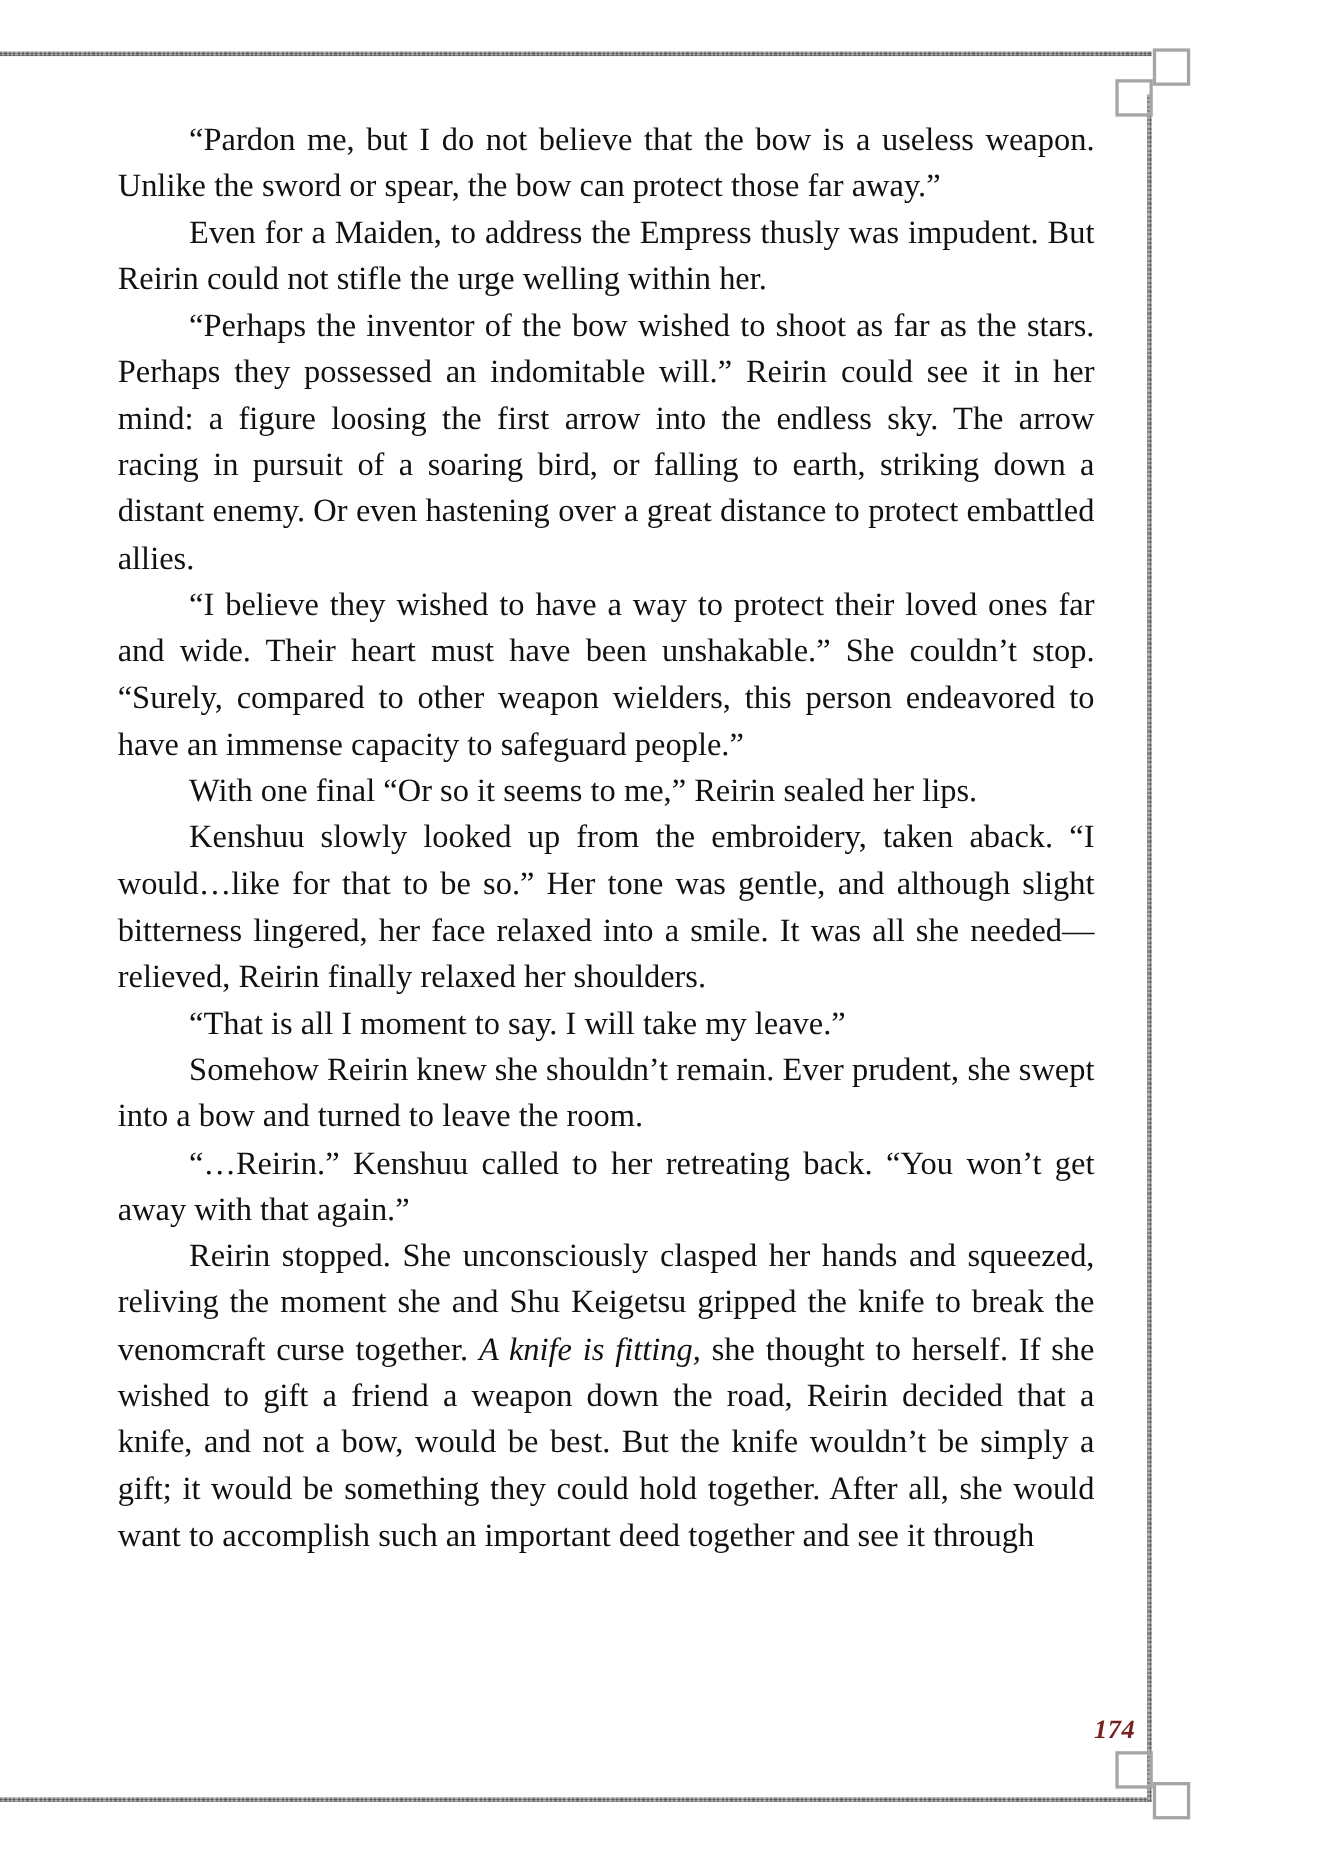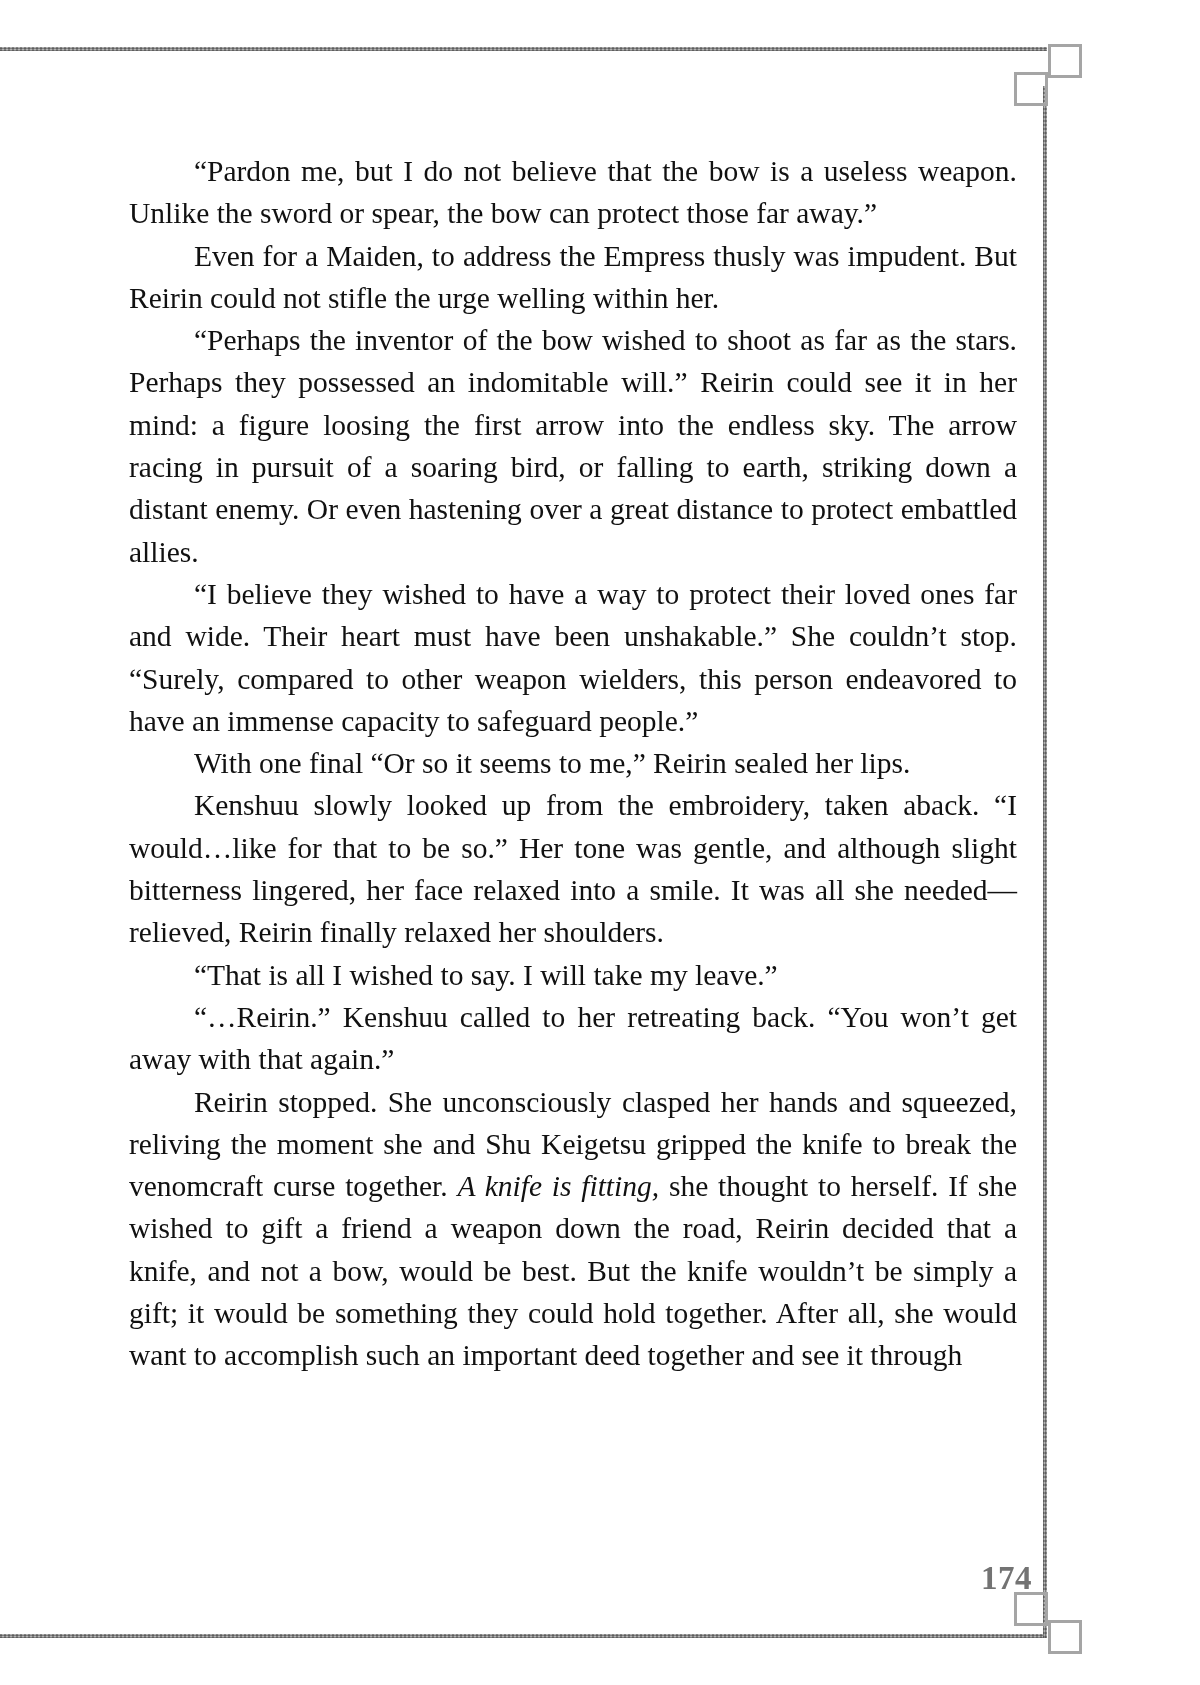--- a/index.html
+++ b/index.html
@@ -68,46 +68,46 @@
   .orn-tr-big   { left: 1048px; top: 44px;  width: 34px; height: 34px; }
   .orn-tr-small { left: 1014px; top: 72px;  width: 34px; height: 34px; }
 
   
   .orn-br-small { left: 1014px; top: 1592px; width: 34px; height: 34px; }
   .orn-br-big   { left: 1048px; top: 1620px; width: 34px; height: 34px; }
 
   
   .textblock {
     position: absolute;
-    left: 129px;
+    left: 107px;
     top: 106px;
     width: 888px;
-    margin-top: 44px;
   }
   .para {
     margin: 0;
     text-indent: 2.2em;
     text-align: justify;
     text-justify: inter-word;
     font-size: 29.5px;
     line-height: 42.3px;
     hyphens: none;
     -webkit-hyphens: none;
   }
   .para em { }
 
   
   .folio {
     position: absolute;
     right: 168px;
     top: 1560px;
-    font-size: 33px;
+    font-size: 24px;
     font-weight: bold;
+    font-style: italic;
     letter-spacing: .5px;
-    color: #737373;
+    color: #7f1d1d;
   }
 </style>
 </head>
 <body>
 
 <div class="page">
 
   <div class="rule-h rule-top"></div>
   <div class="rule-h rule-bottom"></div>
   <div class="rule-v"></div>
@@ -117,20 +117,21 @@
   <div class="orn-sq orn-br-small"></div>
   <div class="orn-sq orn-br-big"></div>
 
   <div class="textblock" id="textblock">
       <p class="para"><span>“Pardon me, but I do not believe that the bow is a useless weapon. Unlike the sword or spear, the bow can protect those far away.”</span></p>
       <p class="para"><span>Even for a Maiden, to address the Empress thusly was impudent. But Reirin could not stifle the urge welling within her.</span></p>
       <p class="para"><span>“Perhaps the inventor of the bow wished to shoot as far as the stars. Perhaps they possessed an indomitable will.” Reirin could see it in her mind: a figure loosing the first arrow into the endless sky. The arrow racing in pursuit of a soaring bird, or falling to earth, striking down a distant enemy. Or even hastening over a great distance to protect embattled allies.</span></p>
       <p class="para"><span>“I believe they wished to have a way to protect their loved ones far and wide. Their heart must have been unshakable.” She couldn’t stop. “Surely, compared to other weapon wielders, this person endeavored to have an immense capacity to safeguard people.”</span></p>
       <p class="para"><span>With one final “Or so it seems to me,” Reirin sealed her lips.</span></p>
       <p class="para"><span>Kenshuu slowly looked up from the embroidery, taken aback. “I would…like for that to be so.” Her tone was gentle, and although slight bitterness lingered, her face relaxed into a smile. It was all she needed—relieved, Reirin finally relaxed her shoulders.</span></p>
-      <p class="para"><span>“That is all I wished to say. I will take my leave.”</span></p>
+      <p class="para"><span>“That is all I moment to say. I will take my leave.”</span></p>
+      <p class="para"><span>Somehow Reirin knew she shouldn’t remain. Ever prudent, she swept into a bow and turned to leave the room.</span></p>
       <p class="para"><span>“…Reirin.” Kenshuu called to her retreating back. “You won’t get away with that again.”</span></p>
       <p class="para"><span>Reirin stopped. She unconsciously clasped her hands and squeezed, reliving the moment she and Shu Keigetsu gripped the knife to break the venomcraft curse together. </span><em>A knife is fitting,</em><span> she thought to herself. If she wished to gift a friend a weapon down the road, Reirin decided that a knife, and not a bow, would be best. But the knife wouldn’t be simply a gift; it would be something they could hold together. After all, she would want to accomplish such an important deed together and see it through</span></p>
     </div>
 
   <div class="folio">174</div>
 
 </div>
 
 </body></html>

